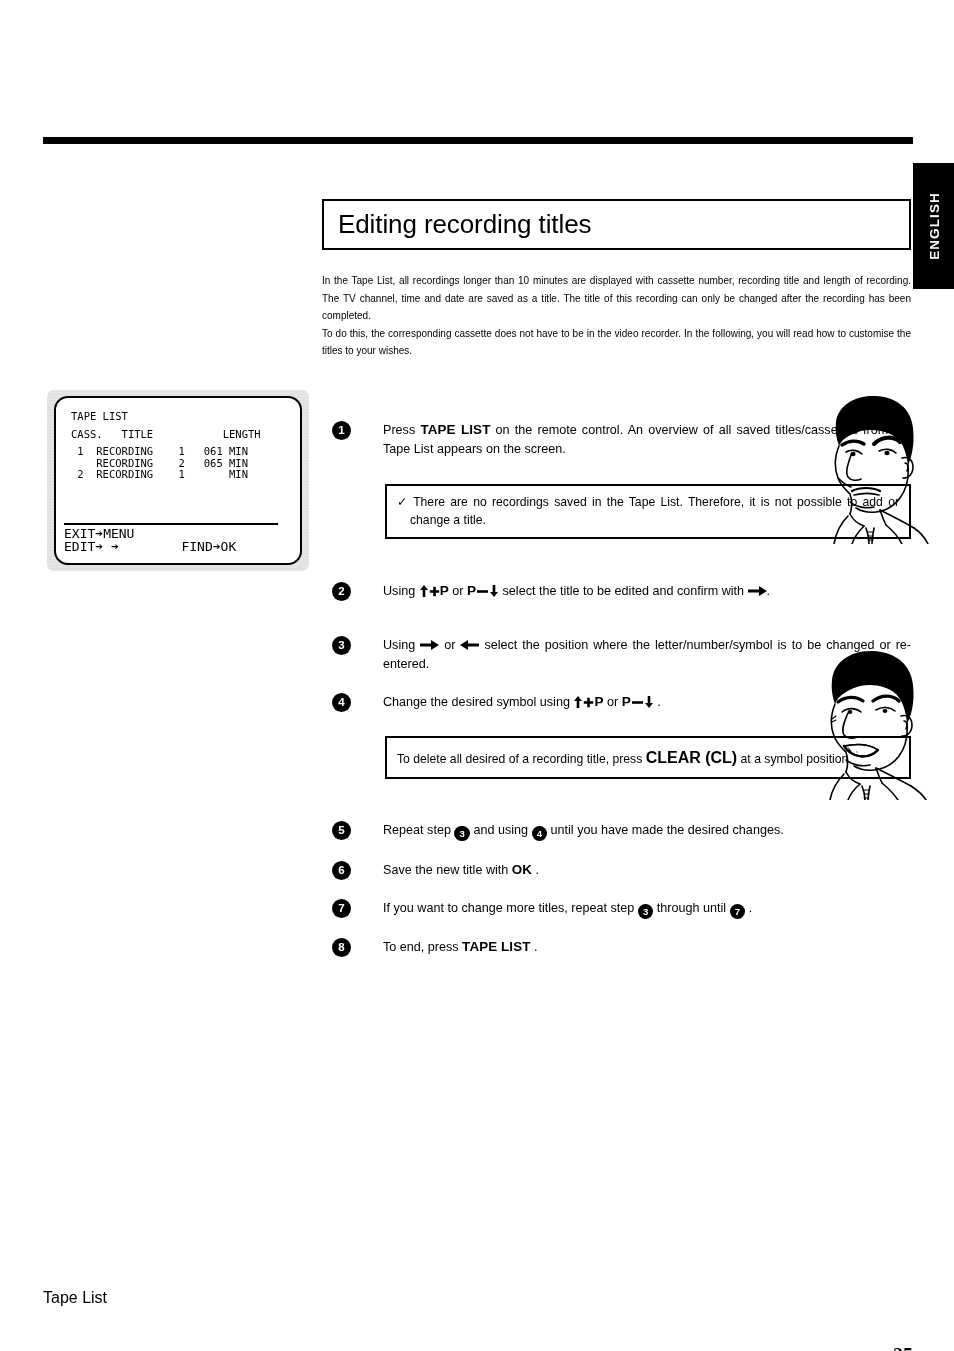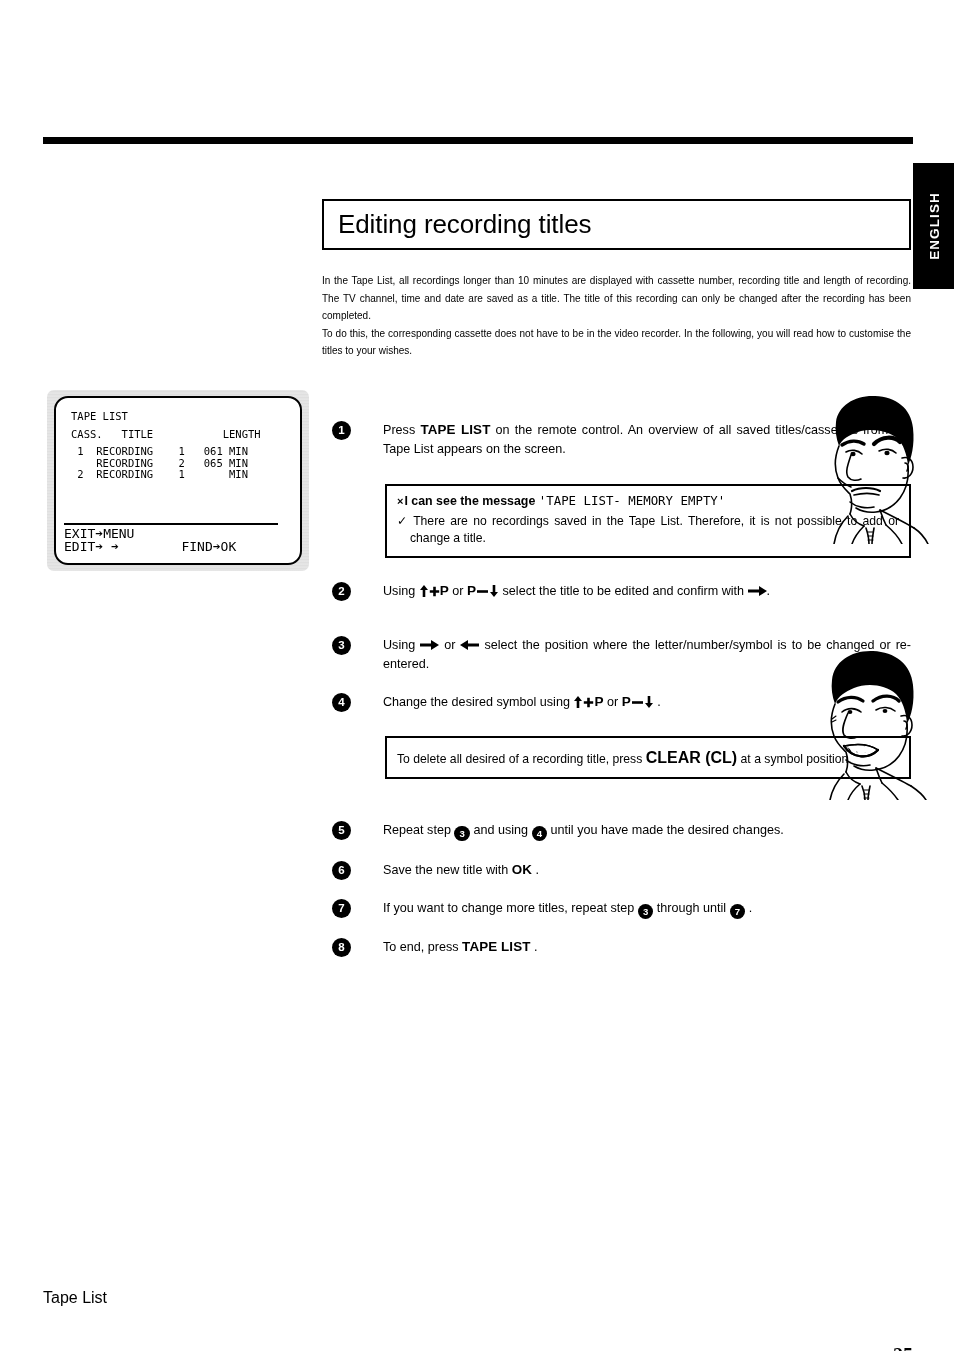--- a/index.html
+++ b/index.html
@@ -288,24 +288,20 @@
 <div class="step" style="top:421px;">
   <div class="bullet">1</div>
   <div class="step-body">
     <span>Press</span>
     <span class="kbd">TAPE LIST</span>
     <span>on the remote control. An overview of all saved titles/cassettes from the Tape List appears on the screen.</span>
   </div>
 </div>
 
 <div class="infobox" style="top:484px;">
-  <div class="line1">
-    <span class="xmark">×</span><span>I can see the message</span>
-    <span class="mono">'TAPE LIST- MEMORY EMPTY'</span>
-  </div>
   <div class="line2">
     <span class="tick">✓</span><span>There are no recordings saved in the Tape List. Therefore, it is not possible to add or change a title.</span>
   </div>
 </div>
 
 <div class="step" style="top:582px;">
   <div class="bullet">2</div>
   <div class="step-body">
     <span>Using</span>
     <span class="gly">

